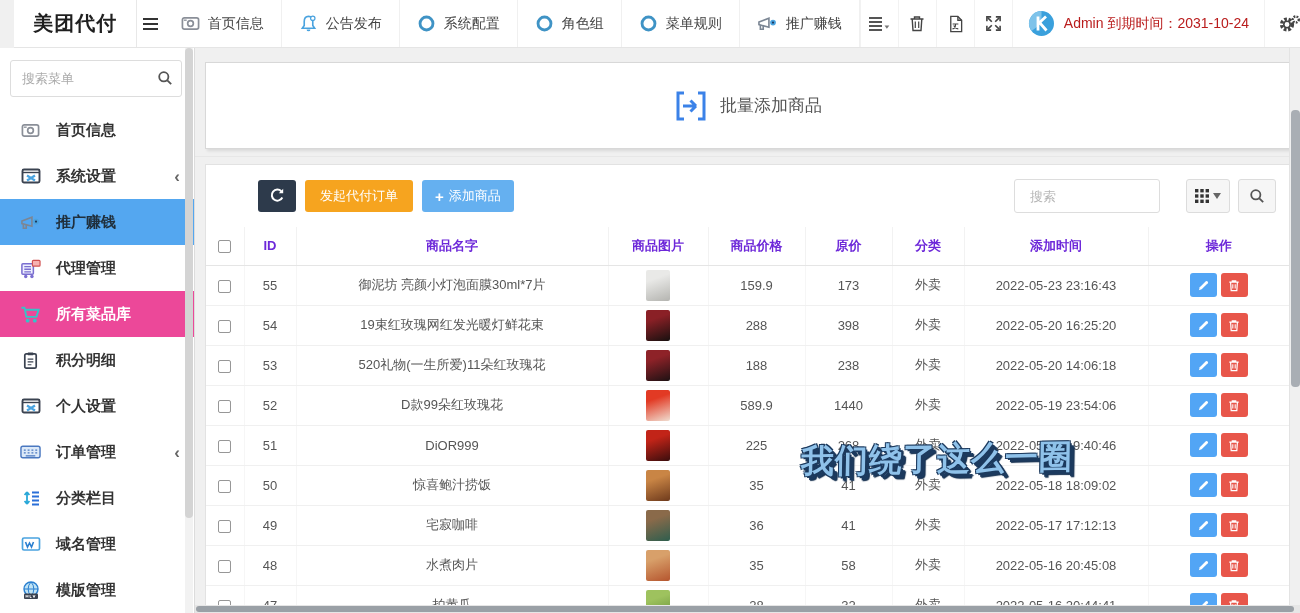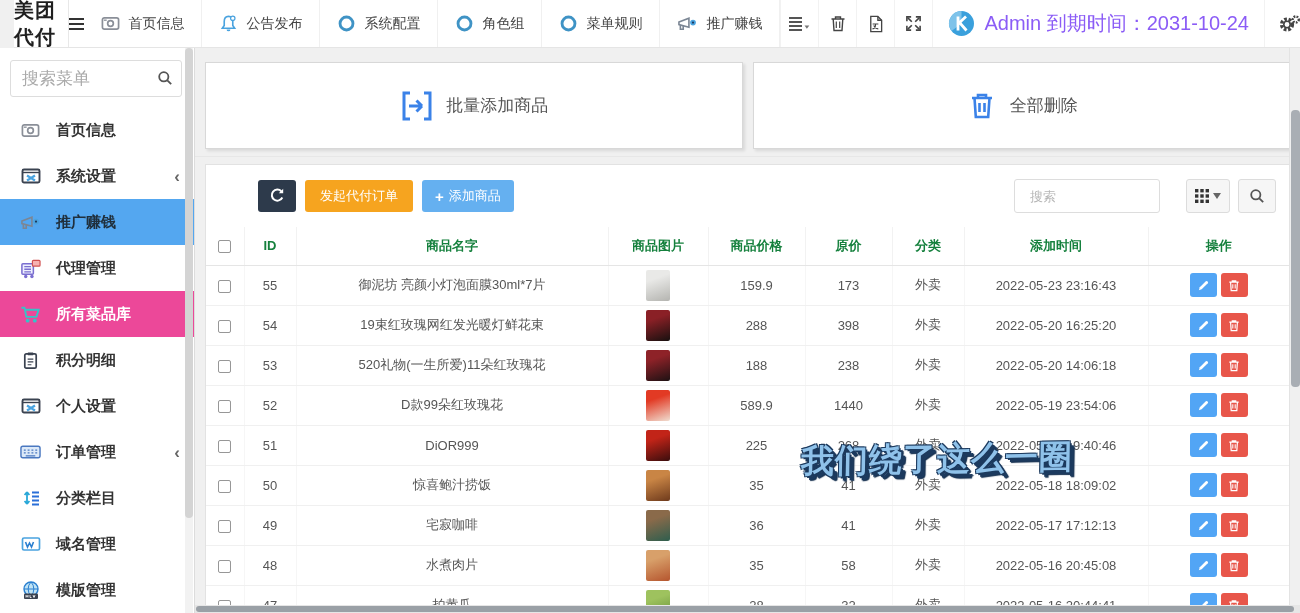--- a/index.html
+++ b/index.html
@@ -6,28 +6,28 @@
   html,body { width:1300px; height:613px; overflow:hidden; font-family:"Liberation Sans",sans-serif; background:#f0f0f0; position:relative; }
 
   
   .topbar { position:absolute; top:0; left:14px; width:1300px; height:48px; background:#fff; border-bottom:1px solid #e5e5e5; display:flex; align-items:stretch; z-index:30; }
   .logo { width:195px; border-right:1px solid #e8e8e8; display:flex; align-items:center; justify-content:center; font-size:20px; font-weight:bold; color:#1f1f1f; letter-spacing:1px; }
   .hamburger { width:42px; display:flex; flex-direction:column; gap:3px; align-items:center; justify-content:center; cursor:pointer; }
   .hamburger i { display:block; width:15px; height:2px; background:#333; }
   .nav-item { display:flex; align-items:center; gap:8px; padding:0 17px; border-right:1px solid #f0f0f0; font-size:14px; color:#444; cursor:pointer; white-space:nowrap; }
   .topbar-right { margin-left:auto; display:flex; align-items:stretch; }
   .icon-btn { width:38px; display:flex; align-items:center; justify-content:center; border-left:1px solid #f2f2f2; cursor:pointer; }
-  .admin-box { display:flex; align-items:center; gap:9px; padding:0 15px; border-left:1px solid #f2f2f2; font-size:20px; color:#8b5cf6; cursor:pointer; white-space:nowrap; }
+  .admin-box { display:flex; align-items:center; gap:9px; padding:0 15px; border-left:1px solid #f2f2f2; font-size:14px; color:#b91c1c; cursor:pointer; white-space:nowrap; }
   .ico { display:inline-flex; align-items:center; justify-content:center; }
   .ico svg { display:block; }
 
   
   .sidebar { position:absolute; top:48px; left:0; width:195px; height:565px; background:#fff; border-right:1px solid #dcdcdc; z-index:20; }
   .sb-search { position:relative; margin:12px 12px 10px 10px; }
-  .sb-search input { width:100%; height:37px; border:1px solid #ddd; border-radius:3px; padding:0 44px 0 11px; font-size:17px; color:#666; outline:none; font-family:inherit; background:#fff; }
+  .sb-search input { width:100%; height:37px; border:1px solid #ddd; border-radius:3px; padding:0 44px 0 11px; font-size:13px; color:#666; outline:none; font-family:inherit; background:#fff; }
   .sb-search input::placeholder { color:#aaa; }
   .sb-search .mag { position:absolute; right:9px; top:10px; }
   .menu-item { height:46px; display:flex; align-items:center; gap:15px; padding:0 14px 0 20px; font-size:15px; font-weight:bold; color:#333; cursor:pointer; }
   .menu-item .mi-icon { width:21px; height:21px; flex:none; }
   .menu-item.open { background:#54a7f0; color:#20303d; }
   .menu-item.active { background:#ec4899; color:#fff; }
   .mi-chevron { margin-left:auto; font-size:17px; color:#666; line-height:1; }
   .sb-track { position:absolute; top:48px; left:185px; width:8px; height:565px; background:#f2f2f2; z-index:25; }
   .sb-thumb { position:absolute; top:0; left:0; width:8px; height:470px; background:#d4d4d4; border-radius:4px; }
 
@@ -45,21 +45,21 @@
   .btn-blue { background:#65b0f0; color:#fff; padding:0 13px; gap:5px; }
   .btn-blue .plus { font-size:15px; font-weight:bold; line-height:1; }
   .tc-right { margin-left:auto; display:flex; align-items:center; }
   .tc-search { width:146px; height:34px; border:1px solid #ddd; border-radius:3px; padding:0 15px; font-size:13px; color:#555; outline:none; font-family:inherit; }
   .tc-search::placeholder { color:#b5b5b5; }
   .sq-btn { height:34px; background:#f6f6f6; border:1px solid #dcdcdc; border-radius:3px; display:inline-flex; align-items:center; justify-content:center; cursor:pointer; }
   .grid-btn { width:44px; margin-left:26px; gap:4px; }
   .find-btn { width:38px; margin-left:8px; }
 
   table { width:100%; border-collapse:collapse; table-layout:fixed; font-size:13px; color:#555; }
-  thead th { height:38px; font-weight:bold; color:#15803d; background:#fff; border-bottom:1px solid #e5e5e5; border-right:1px solid #f2f2f2; text-align:center; }
+  thead th { height:38px; font-weight:bold; color:#6d28d9; background:#fff; border-bottom:1px solid #e5e5e5; border-right:1px solid #f2f2f2; text-align:center; }
   tbody td { height:40px; text-align:center; border-bottom:1px solid #f0f0f0; border-right:1px solid #f6f6f6; overflow:hidden; white-space:nowrap; }
   th:last-child, td:last-child { border-right:none; }
   .cbx { display:inline-block; width:13px; height:13px; border:1px solid #979797; border-radius:2px; background:#fff; vertical-align:middle; cursor:pointer; }
   .thumb { width:24px; height:31px; border-radius:2px; margin:0 auto; }
   .act-btn { width:27px; height:24px; border:none; border-radius:3px; display:inline-flex; align-items:center; justify-content:center; margin:0 2px; cursor:pointer; }
   .act-edit { background:#52a5f5; }
   .act-del { background:#e8564a; }
 
   
   .watermark { position:absolute; left:801px; top:437px; z-index:40; font-size:33px; font-weight:bold; white-space:nowrap; color:#8fc2ea; letter-spacing:1px;
@@ -330,30 +330,20 @@
   <div class="cards" id="cards">
       <div class="card">
         <span class="ico">
           <svg width="36" height="34" viewBox="0 0 36 34">
             <path d="M11 4 H5 V30 H11" fill="none" stroke="#3b82e8" stroke-width="3"></path>
             <path d="M25 4 H31 V30 H25" fill="none" stroke="#3b82e8" stroke-width="3"></path>
             <path d="M10 17 H23 M23 17 L17.5 11.5 M23 17 L17.5 22.5" stroke="#3b82e8" stroke-width="3" fill="none"></path>
           </svg>
         </span>
         <span>批量添加商品</span>
-      </div>
-      <div class="card">
-        <span class="ico">
-          <svg width="34" height="34" viewBox="0 0 34 34">
-            <path d="M7 9 h20 M13 9 V6 h8 v3" fill="none" stroke="#3b82e8" stroke-width="2.6"></path>
-            <path d="M9.5 9 l1.3 19 h12.4 L24.5 9" fill="none" stroke="#3b82e8" stroke-width="2.6"></path>
-            <path d="M14.5 14 v9 M19.5 14 v9" stroke="#3b82e8" stroke-width="2.6"></path>
-          </svg>
-        </span>
-        <span>全部删除</span>
       </div>
     </div>
   <div class="cards-sep"></div>
 
   <div class="table-card">
     <div class="tc-toolbar">
       <button class="btn btn-refresh">
           <span class="ico">
             <svg width="16" height="16" viewBox="0 0 16 16">
               <path d="M13.3 9.5 a5.5 5.5 0 1 1 -1-6.2" fill="none" stroke="#fff" stroke-width="2"></path>

